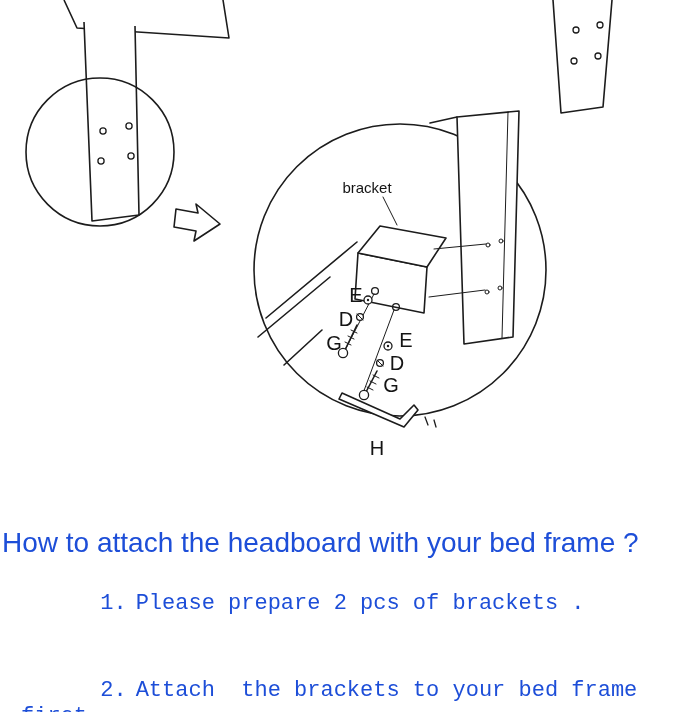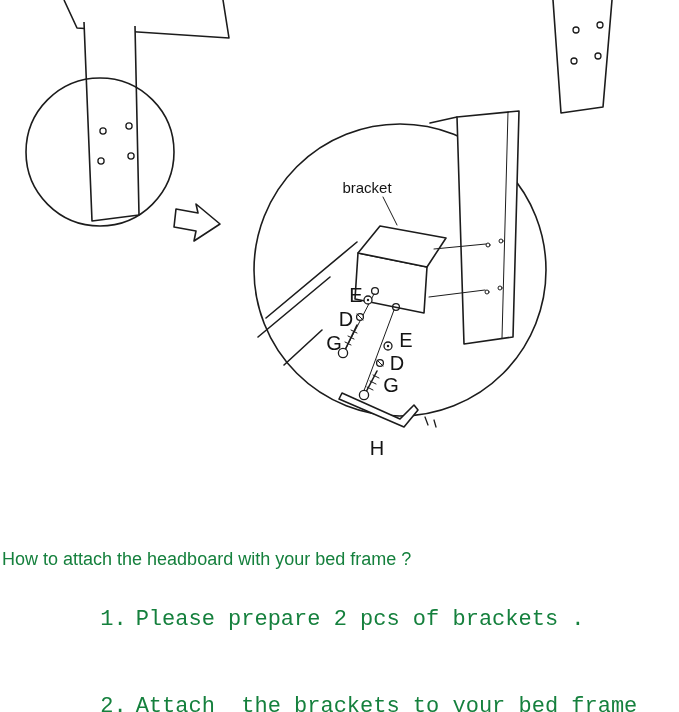--- a/index.html
+++ b/index.html
@@ -1,31 +1,31 @@
 <!DOCTYPE html>
 <html><head>
 <meta charset="utf-8">
 <style>
   html,body{margin:0;padding:0;background:#ffffff;}
   .canvas{
     position:relative;width:679px;height:712px;background:#ffffff;
-    font-family:"Liberation Sans",sans-serif;color:#15803d;overflow:hidden;
+    font-family:"Liberation Sans",sans-serif;color:#1d4ed8;overflow:hidden;
   }
   .diagram{position:absolute;top:0;left:0;}
   
   .ln{stroke:#1c1c1c;fill:none;stroke-width:1.6;stroke-linecap:round;stroke-linejoin:round;}
   .wh{stroke:#1c1c1c;fill:#ffffff;stroke-width:1.6;stroke-linejoin:round;}
   .thin{stroke-width:1.0;}
   .med{stroke-width:1.3;}
   .dotfill{fill:#1c1c1c;stroke:none;}
   .lbl{font-family:"Liberation Sans",sans-serif;font-size:20px;fill:#141414;}
   .small-lbl{font-family:"Liberation Sans",sans-serif;font-size:15px;fill:#141414;}
   
   .instructions{position:absolute;left:0;top:530px;width:679px;}
-  .heading{font-size:18px;line-height:26px;margin:16px 0 9px 2px;white-space:pre-wrap;}
+  .heading{font-size:28px;line-height:26px;margin:0 0 9px 2px;white-space:pre-wrap;}
   .step{font-size:22px;line-height:26px;margin:0 0 9px 21px;white-space:pre-wrap;font-family:Liberation Mono, monospace;}
   .step .num{margin-right:9px;}
 </style>
 </head>
 <body>
 
 <div class="canvas">
 
   <svg class="diagram" width="679" height="522" viewBox="0 0 679 522" xmlns="http://www.w3.org/2000/svg">
 

